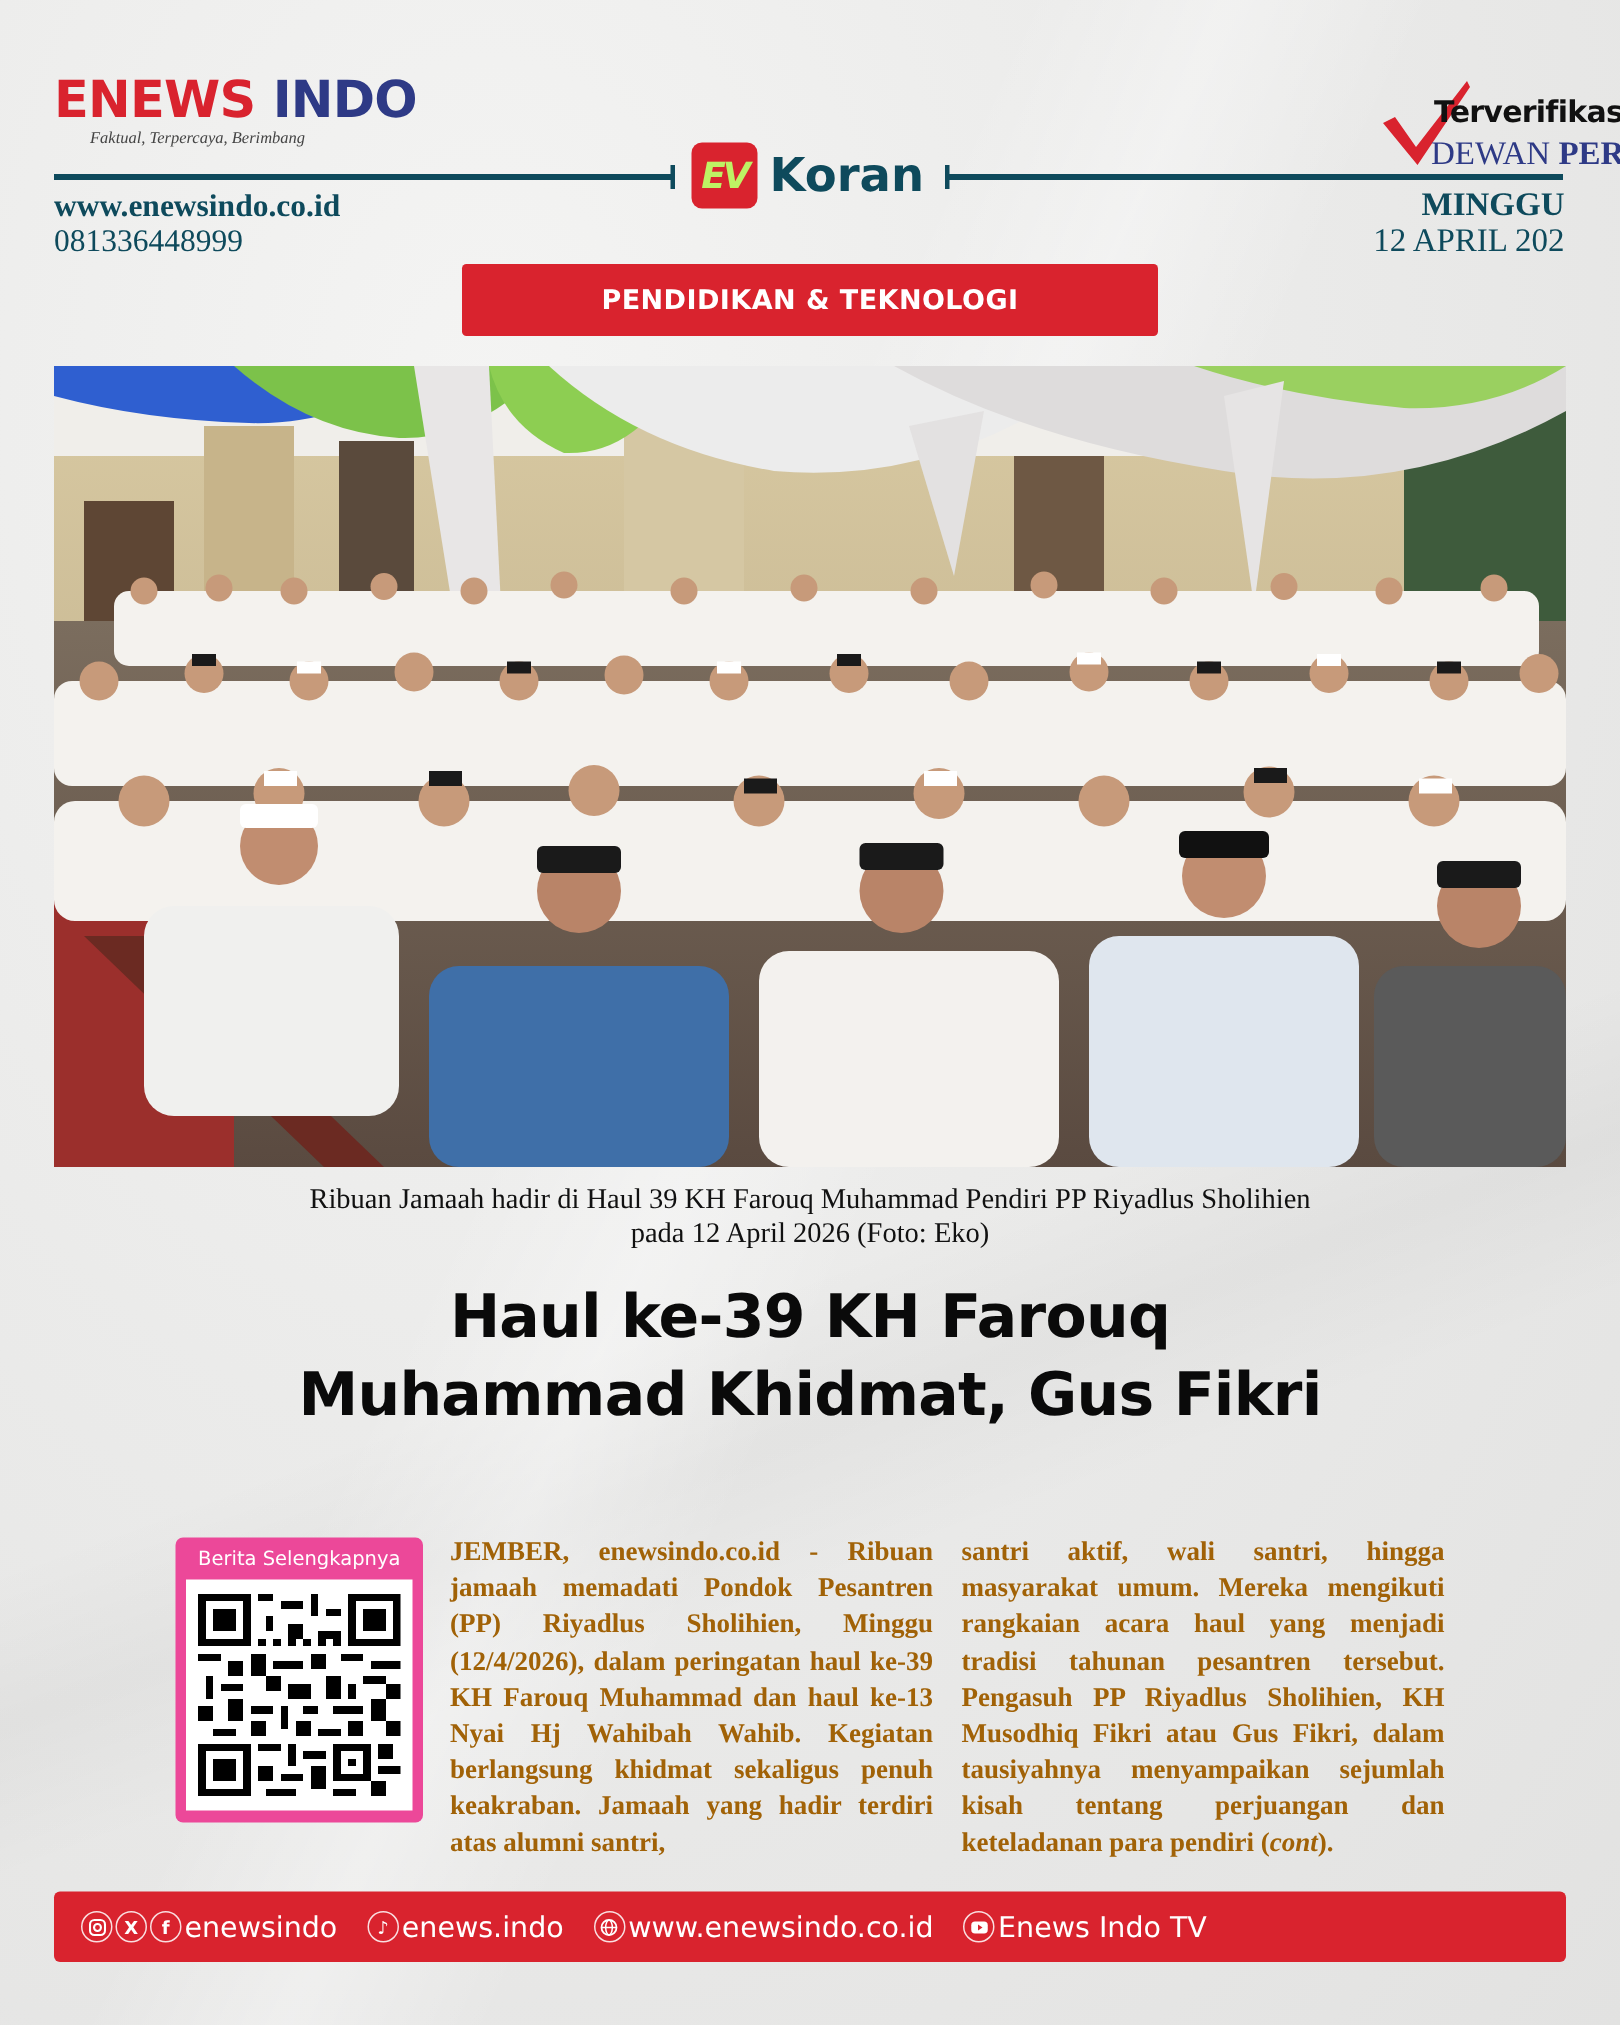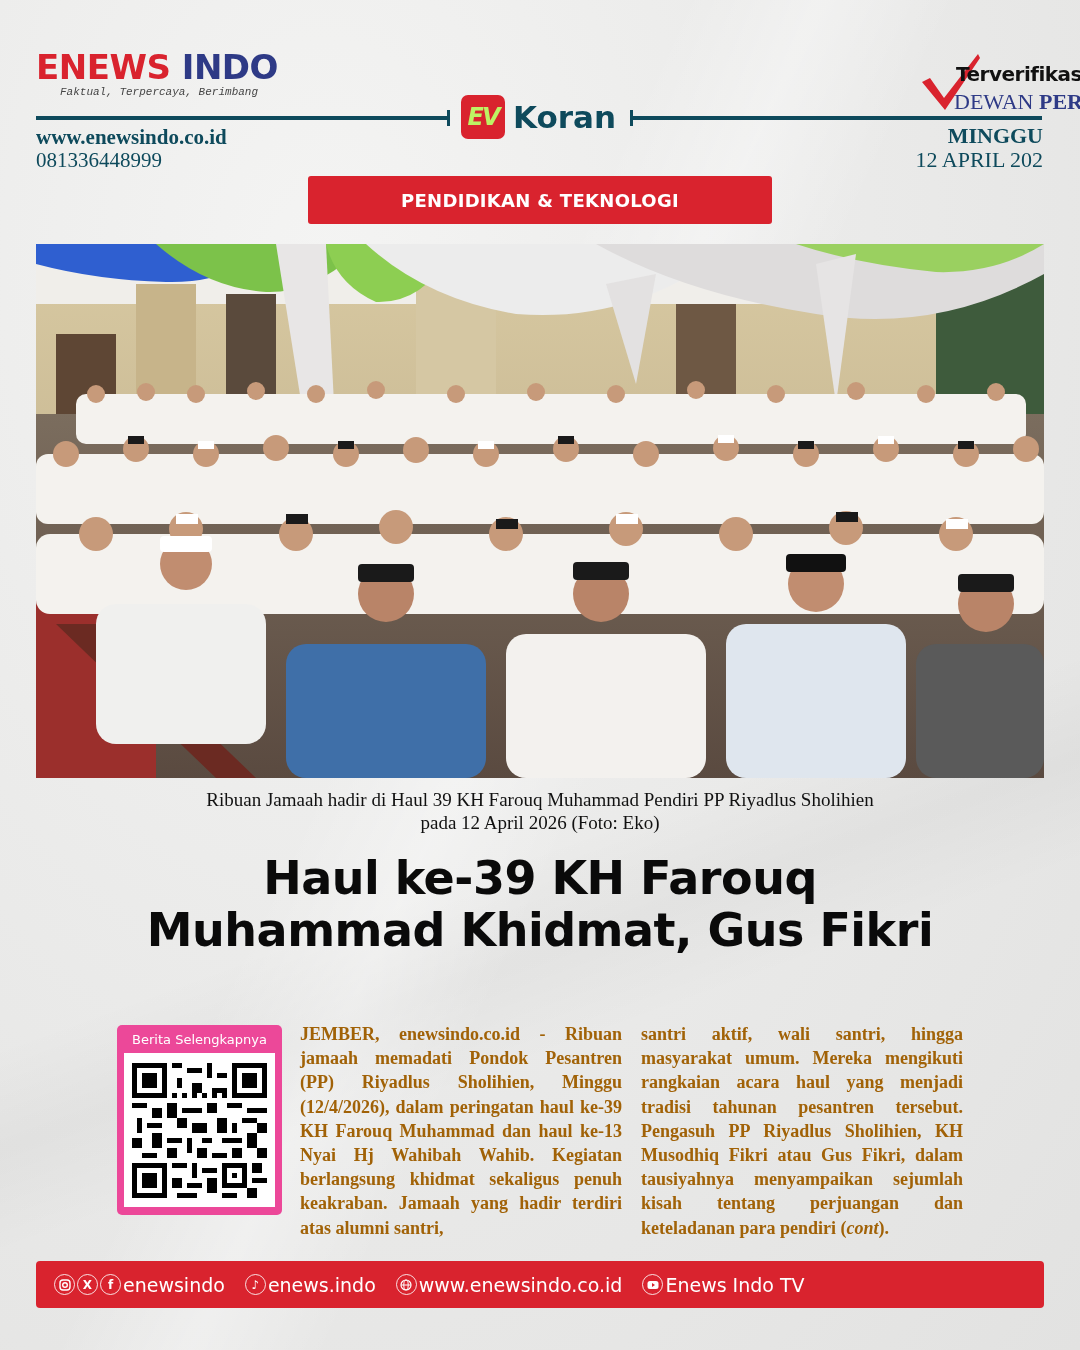--- a/index.html
+++ b/index.html
@@ -14,21 +14,21 @@
     position: absolute; inset: 0; pointer-events: none;
     background:
       linear-gradient(115deg, transparent 40%, rgba(255,255,255,0.35) 48%, transparent 56%),
       linear-gradient(160deg, transparent 60%, rgba(0,0,0,0.03) 66%, transparent 72%);
   }
   
   .brand { position: absolute; left: 36px; top: 50px; }
   .brand-name { font-family: "DejaVu Sans", sans-serif; font-weight: bold; font-size: 34px; letter-spacing: -0.5px; line-height: 1; }
   .brand-name .red { color: #d9232e; text-align: center; }
   .brand-name .blue { color: #2e3a86; }
-  .brand-tagline { font-family: Liberation Mono, monospace; font-style: italic; font-size: 11px; color: #444; margin-left: 24px; margin-top: 2px; }
+  .brand-tagline { font-family: Liberation Serif, serif; font-style: italic; font-size: 11px; color: #444; margin-left: 24px; margin-top: 2px; }
   .rule {
     position: absolute; top: 116px; height: 4px; background: #0e4a5c;
   }
   .rule.left { left: 36px; width: 414px; }
   .rule.right { left: 630px; width: 412px; }
   .rule-cap { position: absolute; top: 110px; width: 3px; height: 16px; background: #0e4a5c; }
   .koran {
     position: absolute; left: 461px; top: 95px; display: flex; align-items: center; gap: 8px;
   }
   .ev-logo {
@@ -61,21 +61,21 @@
     background: #8a7d6a;
   }
   .photo svg { display: block; }
   .caption {
     position: absolute; left: 36px; top: 788px; width: 1008px; text-align: center;
     font-family: "Liberation Serif", serif; font-size: 19px; line-height: 23px; color: #111;
   }
   
   .headline {
     position: absolute; left: 60px; top: 852px; width: 960px; text-align: center;
-    font-family: "DejaVu Sans", sans-serif; font-weight: bold; font-size: 46px; line-height: 52px;
+    font-family: "DejaVu Sans", sans-serif; font-weight: bold; font-size: 40px; line-height: 52px;
     color: #0a0a0a; letter-spacing: -0.5px;
   }
   
   .qr-card {
     position: absolute; left: 117px; top: 1025px; width: 165px; height: 190px;
     background: #ec4899; border-radius: 5px; padding: 6px 7px;
   }
   .qr-title { color: #fff; font-family: "DejaVu Sans", sans-serif; font-size: 13px; text-align: center; line-height: 18px; margin-bottom: 4px; }
   .qr-box { background: #fff; width: 151px; height: 154px; padding: 8px; }
   

